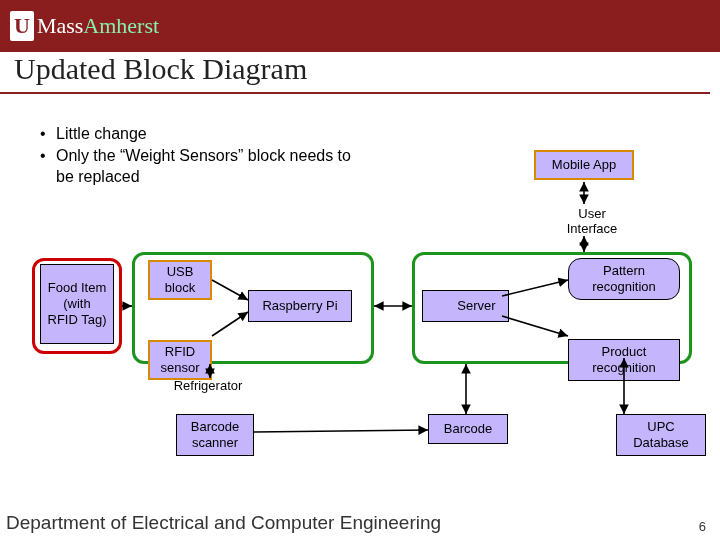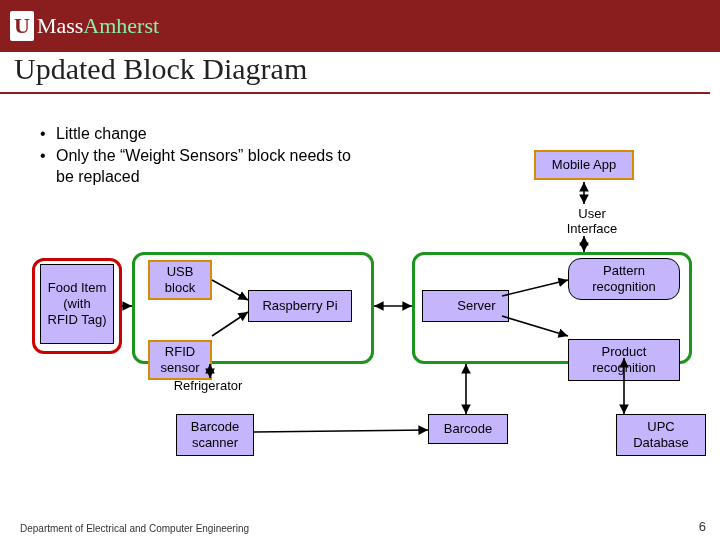--- a/index.html
+++ b/index.html
@@ -12,21 +12,21 @@
   .title { font-family: Georgia, 'Times New Roman', serif; font-size: 30px; color: #222; padding: 0 0 6px 14px; border-bottom: 2.5px solid #8a1e1e; margin: 0 10px 0 0; }
   .bullets { padding: 29px 0 0 40px; font-size: 16px; color: #000; line-height: 1.35; max-width: 360px; }
   .bullets li { list-style: none; position: relative; padding-left: 16px; }
   .bullets li::before { content: "•"; position: absolute; left: 0; }
   .box { position: absolute; border: 1.5px solid #000; background: #c4b5fd; display: flex; align-items: center; justify-content: center; text-align: center; font-size: 13px; line-height: 1.25; padding: 4px 6px; }
   .box.orange { border: 2px solid #d88a00; }
   .group { position: absolute; border-radius: 12px; }
   .group.red { border: 3px solid #cc0000; }
   .group.green { border: 3px solid #1d941d; }
   .label { position: absolute; font-size: 13px; text-align: center; }
-  .footer { position: absolute; bottom: 6px; left: 20px; font-size: 10px; color: #333; }
+  .footer { position: absolute; bottom: 6px; left: 6px; font-size: 19px; color: #333; }
   .pagenum { position: absolute; bottom: 6px; right: 14px; font-size: 13px; color: #333; }
   svg.arrows { position: absolute; left:0; top:0; width:720px; height:540px; }
 </style>
 </head>
 <body>
 
 <div class="header-bar">
   <div class="logo-text">
     <span class="logo-u">U</span>
     <span class="logo-mass">Mass</span>

